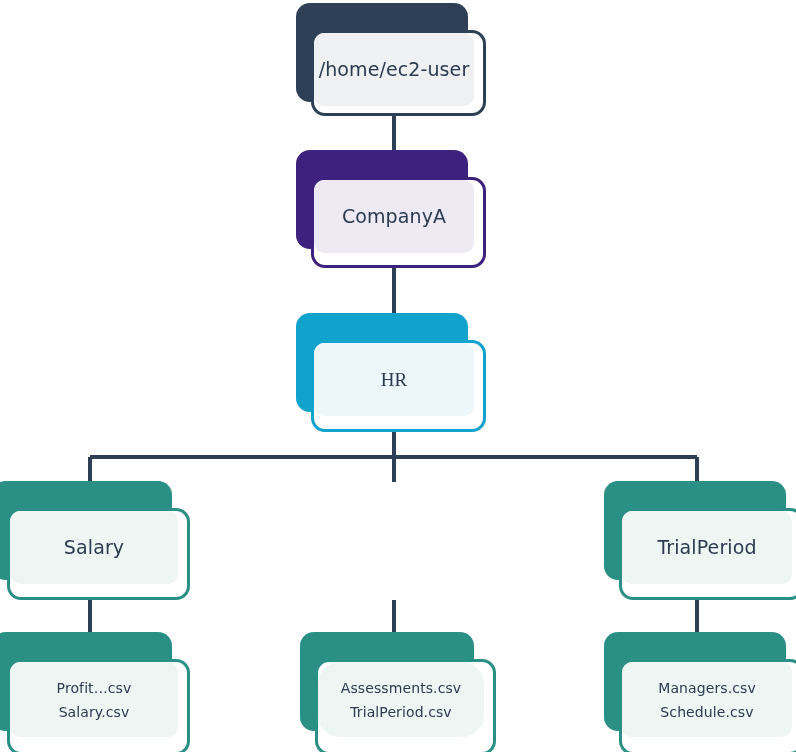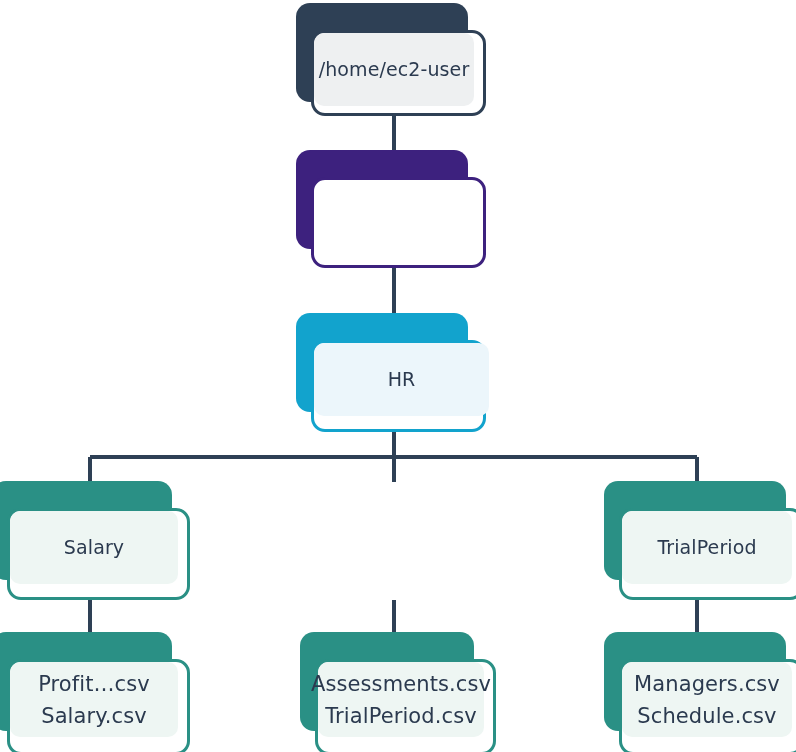--- a/index.html
+++ b/index.html
@@ -58,22 +58,22 @@
   }
   .node .label {
     color: #2b3a4f;
     font-size: 19px;
     line-height: 27px;
     text-align: center;
     white-space: pre;
     letter-spacing: 0.1px;
   }
   .node.two-line .label {
-    font-size: 21px;
-    line-height: 32px;
+    font-size: 14px;
+    line-height: 24px;
   }
 </style>
 </head>
 <body>
 
 <div id="canvas">
 
   <svg id="edges" viewBox="0 0 796 752" width="796" height="752" aria-hidden="true">
 
     <path d="M 394 108 L 394 152" stroke="#2e4055" stroke-width="4" fill="none"></path>
@@ -97,26 +97,29 @@
     <div class="plate" style="width:172px; height:99px; background:#2e4055;"></div>
     <div class="card" style="left:15px; top:27px; width:175px; height:86px; border-color:#2e4055;"></div>
     <div class="panel" style="left:18px; top:30px; width:160px; height:73px; background:#eef0f1;">
       <span class="label">/home/ec2-user</span>
     </div>
   </div>
 
   <div class="node" style="left:296px; top:150px; width:190px; height:118px;">
     <div class="plate" style="width:172px; height:99px; background:#3d217e;"></div>
     <div class="card" style="left:15px; top:27px; width:175px; height:91px; border-color:#3d217e;"></div>
+    <div class="panel" style="left:18px; top:30px; width:160px; height:73px; background:#eeeaf3;">
+      <span class="label">CompanyA</span>
+    </div>
   </div>
 
   <div class="node" style="left:296px; top:313px; width:190px; height:119px;">
     <div class="plate" style="width:172px; height:99px; background:#12a3cd;"></div>
     <div class="card" style="left:15px; top:27px; width:175px; height:92px; border-color:#12a3cd;"></div>
-    <div class="panel" style="left:18px; top:30px; width:175px; height:73px; background:#ecf6fb;">
+    <div class="panel" style="left:18px; top:30px; width:160px; height:73px; background:#ecf6fb;font-family:Liberation Serif, serif;">
       <span class="label">HR</span>
     </div>
   </div>
 
   <div class="node" style="left:-8px; top:481px; width:198px; height:119px;">
     <div class="plate" style="width:180px; height:99px; background:#2a9085;"></div>
     <div class="card" style="left:15px; top:27px; width:183px; height:92px; border-color:#2a9085;"></div>
     <div class="panel" style="left:18px; top:30px; width:168px; height:73px; background:#eef6f3;">
       <span class="label">Salary</span>
     </div>
@@ -136,21 +139,21 @@
     <div class="card" style="left:15px; top:27px; width:183px; height:96px; border-color:#2a9085;"></div>
     <div class="panel" style="left:18px; top:30px; width:168px; height:75px; background:#eef6f3;">
       <span class="label">Profit…csv
 Salary.csv</span>
     </div>
   </div>
 
   <div class="node two-line" style="left:300px; top:632px; width:196px; height:125px;">
     <div class="plate" style="width:174px; height:99px; background:#2a9085;"></div>
     <div class="card" style="left:15px; top:27px; width:181px; height:96px; border-color:#2a9085;"></div>
-    <div class="panel" style="left:18px; top:30px; width:166px; height:75px; background:#eef6f3;">
+    <div class="panel" style="left:18px; top:30px; width:166px; height:75px; background:#eef6f3;border-radius:22px;">
       <span class="label">Assessments.csv
 TrialPeriod.csv</span>
     </div>
   </div>
 
   <div class="node two-line" style="left:604px; top:632px; width:200px; height:125px;">
     <div class="plate" style="width:182px; height:99px; background:#2a9085;"></div>
     <div class="card" style="left:15px; top:27px; width:185px; height:96px; border-color:#2a9085;"></div>
     <div class="panel" style="left:18px; top:30px; width:170px; height:75px; background:#eef6f3;justify-content:center;">
       <span class="label">Managers.csv

